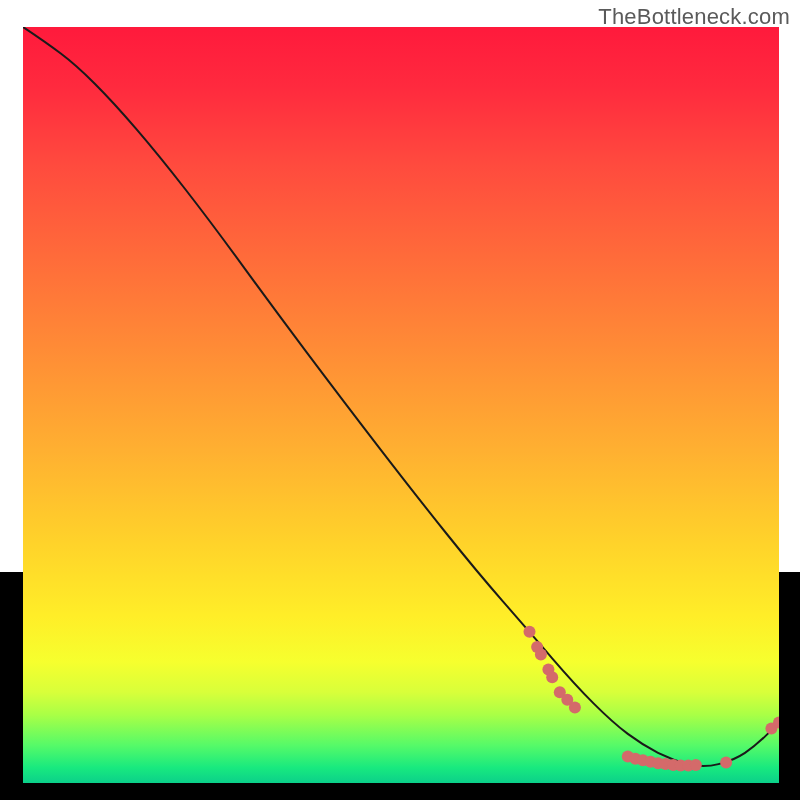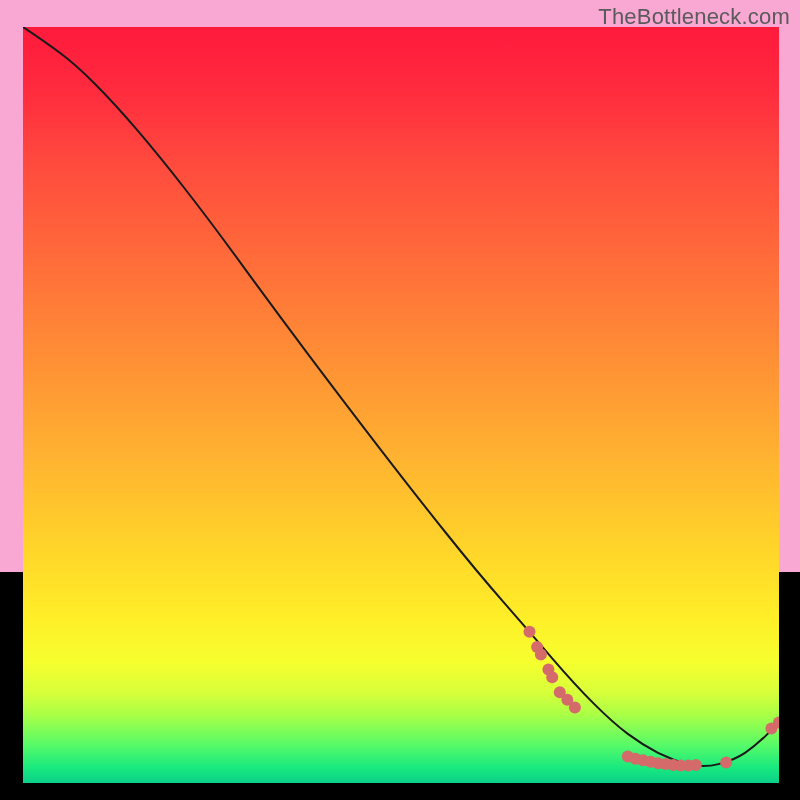--- a/index.html
+++ b/index.html
@@ -8,21 +8,21 @@
     width: 800px;
     height: 800px;
     background: #000;
     overflow: hidden;
     font-family: Arial, Helvetica, sans-serif;
   }
   .frame {
     position: relative;
     width: 800px;
     height: 572px;
-    background: #f9a8d4;
+    background: #ffffff;
   }
   .watermark {
     position: absolute;
     top: 4px;
     right: 10px;
     color: #5a5a5a;
     font-size: 22px;
     font-weight: 500;
     letter-spacing: 0.2px;
     z-index: 5;

